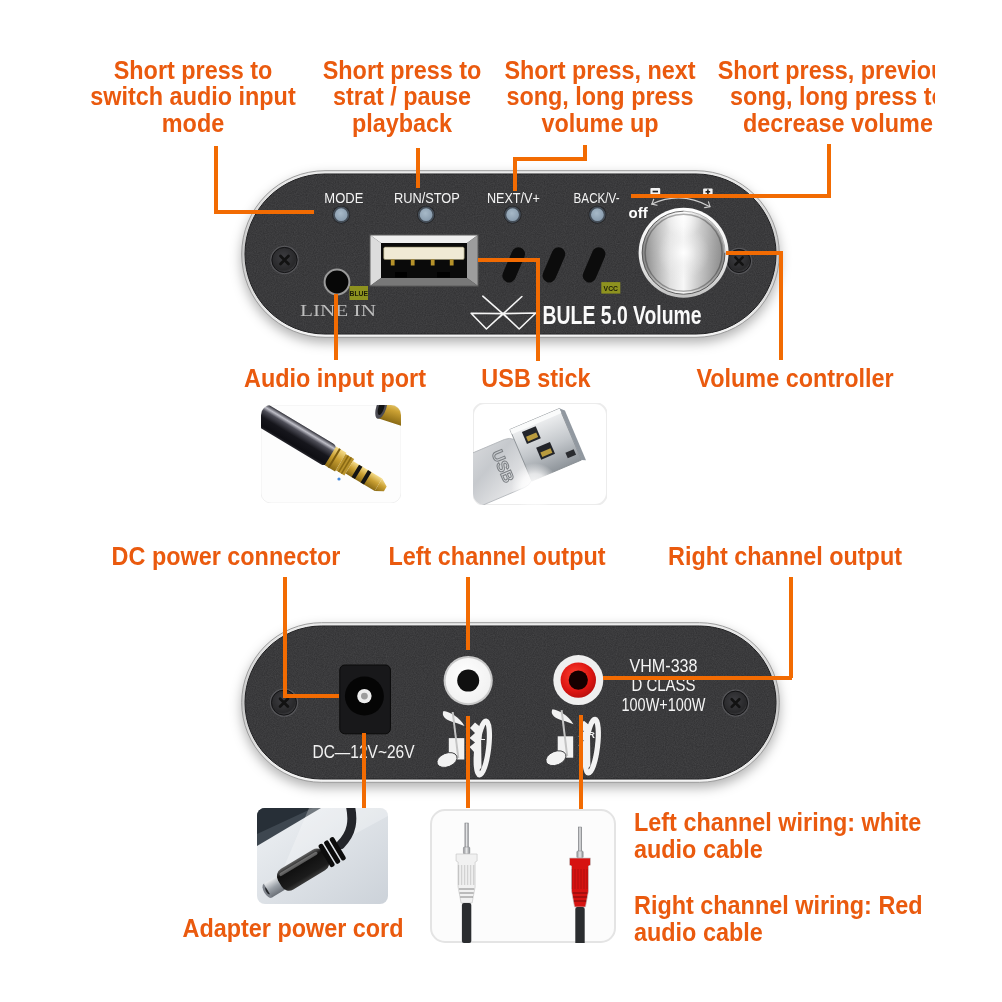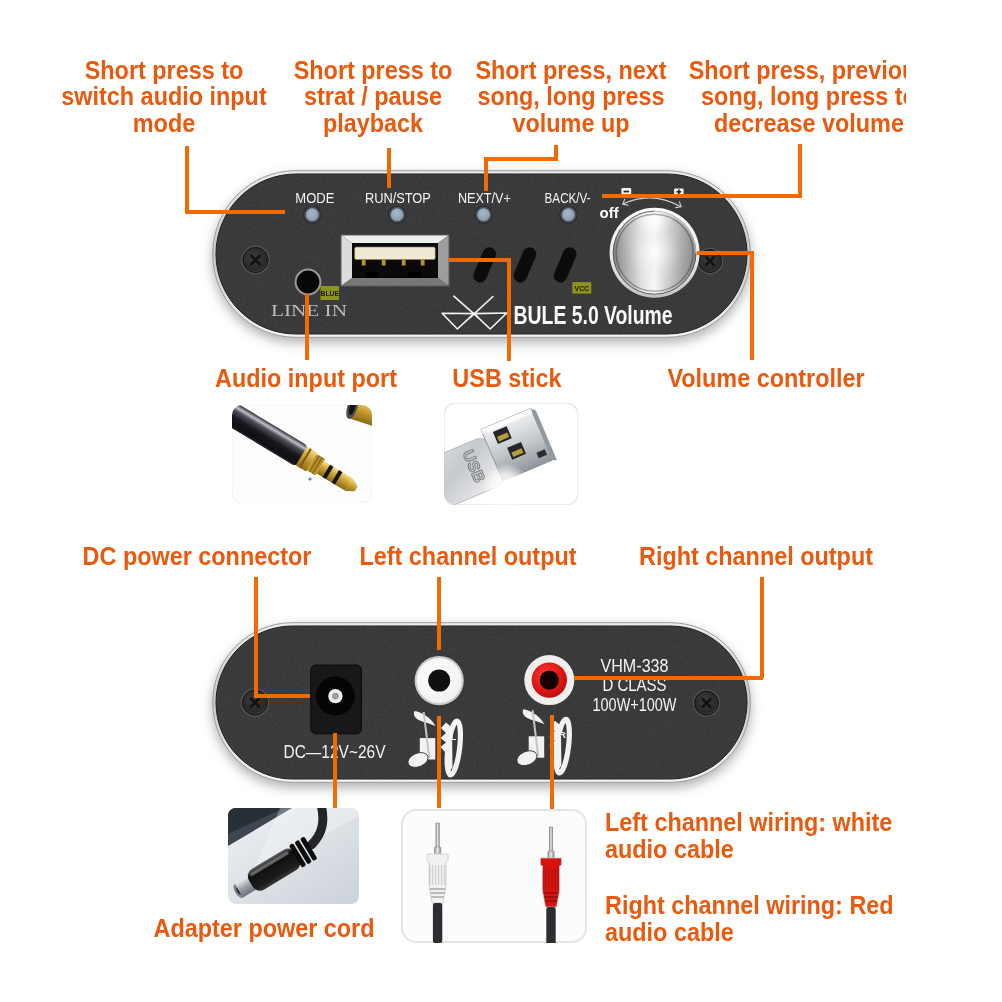--- a/index.html
+++ b/index.html
@@ -1,17 +1,17 @@
 <!DOCTYPE html>
 <html><head>
 <meta charset="utf-8">
 <style>
   html,body{margin:0;padding:0;background:#ffffff;}
   #page{position:relative;width:906px;height:1002px;background:#ffffff;overflow:hidden;
-        font-family:"Liberation Sans",sans-serif;}
+        font-family:"Liberation Sans",sans-serif;margin-left:29px;}
   .t{position:absolute;font-weight:bold;font-size:26px;line-height:26.5px;color:#ea5a0e;
      text-align:center;transform:translateX(-50%) scaleX(0.9);white-space:nowrap;}
   .tl{position:absolute;font-weight:bold;font-size:26px;line-height:27.5px;color:#ea5a0e;
       text-align:left;transform:scaleX(0.9);transform-origin:0 50%;white-space:nowrap;}
   .ln{position:absolute;background:#f26b02;}
 </style>
 </head>
 <body>
 <div id="page">
 

